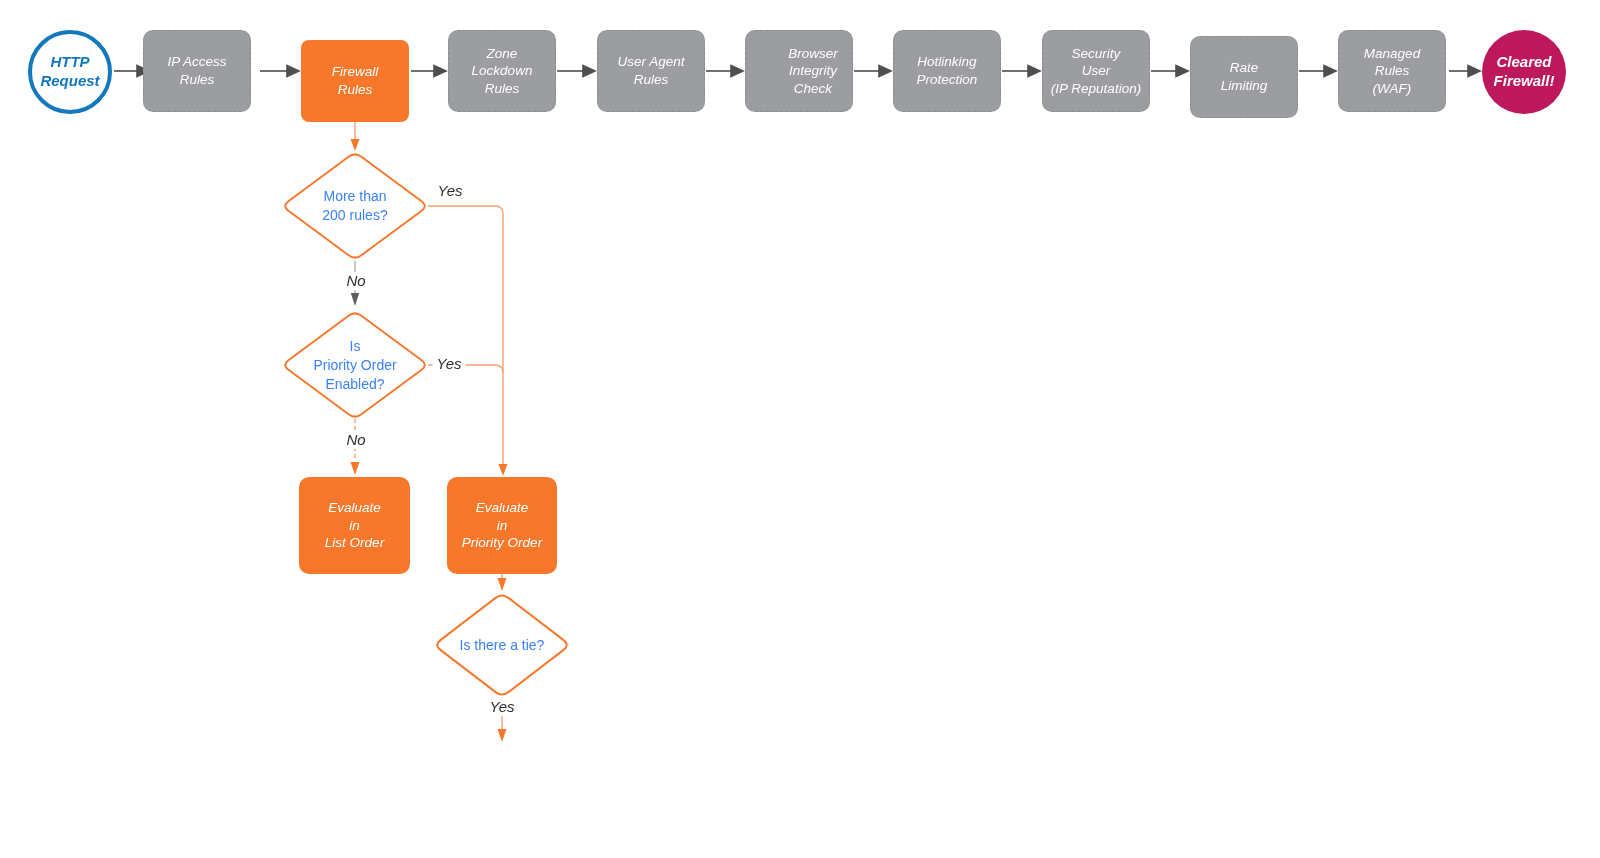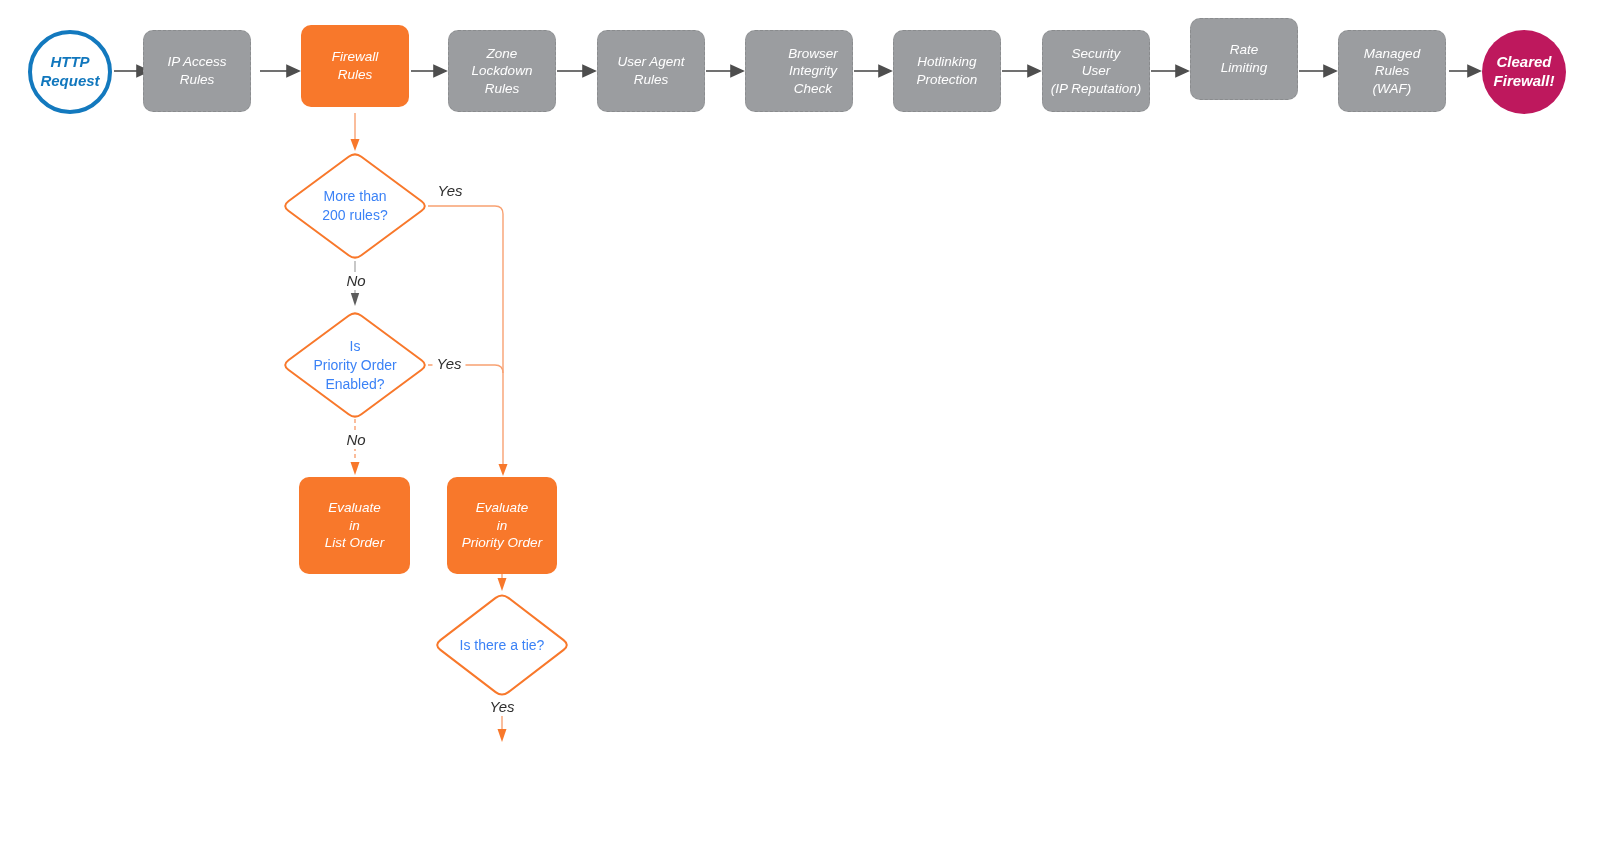--- a/index.html
+++ b/index.html
@@ -92,36 +92,36 @@
       <path d="M361.4,156.8 L421.6,201.2 Q428,206 421.6,210.8 L361.4,255.2 Q355,260 348.6,255.2 L288.4,210.8 Q282,206 288.4,201.2 L348.6,156.8 Q355,152 361.4,156.8 Z"></path>
       <path d="M361.4,315.8 L421.6,360.2 Q428,365 421.6,369.8 L361.4,414.2 Q355,419 348.6,414.2 L288.4,369.8 Q282,365 288.4,360.2 L348.6,315.8 Q355,311 361.4,315.8 Z"></path>
       <path d="M508.4,597.9 L563.6,640.1 Q570,645 563.6,649.9 L508.4,692.1 Q502,697 495.6,692.1 L440.4,649.9 Q434,645 440.4,640.1 L495.6,597.9 Q502,593 508.4,597.9 Z"></path>
     </g>
   </svg>
 
   <div class="node circle start" style="left:28px; top:30px;">HTTP
 Request</div>
   <div class="node gbox" style="left:143px; top:30px;">IP Access
 Rules</div>
-  <div class="node obox top" style="left:301px; top:25px;">Firewall
+  <div class="node obox top" style="left:301px; top:40px;border-radius:8px;">Firewall
 Rules</div>
   <div class="node gbox" style="left:448px; top:30px;">Zone
 Lockdown
 Rules</div>
   <div class="node gbox" style="left:597px; top:30px;">User Agent
 Rules</div>
   <div class="node gbox" style="left:745px; top:30px;padding-left:28px;">Browser
 Integrity
 Check</div>
   <div class="node gbox" style="left:893px; top:30px;">Hotlinking
 Protection</div>
   <div class="node gbox" style="left:1042px; top:30px;">Security
 User
 (IP Reputation)</div>
-  <div class="node gbox" style="left:1190px; top:18px;">Rate
+  <div class="node gbox" style="left:1190px; top:36px;">Rate
 Limiting</div>
   <div class="node gbox" style="left:1338px; top:30px;">Managed
 Rules
 (WAF)</div>
   <div class="node circle end" style="left:1482px; top:30px;">Cleared
 Firewall!</div>
 
   <div class="dtext" style="left:285px; top:187px; width:140px;">More than
 200 rules?</div>
   <div class="dtext" style="left:285px; top:337px; width:140px;">Is

